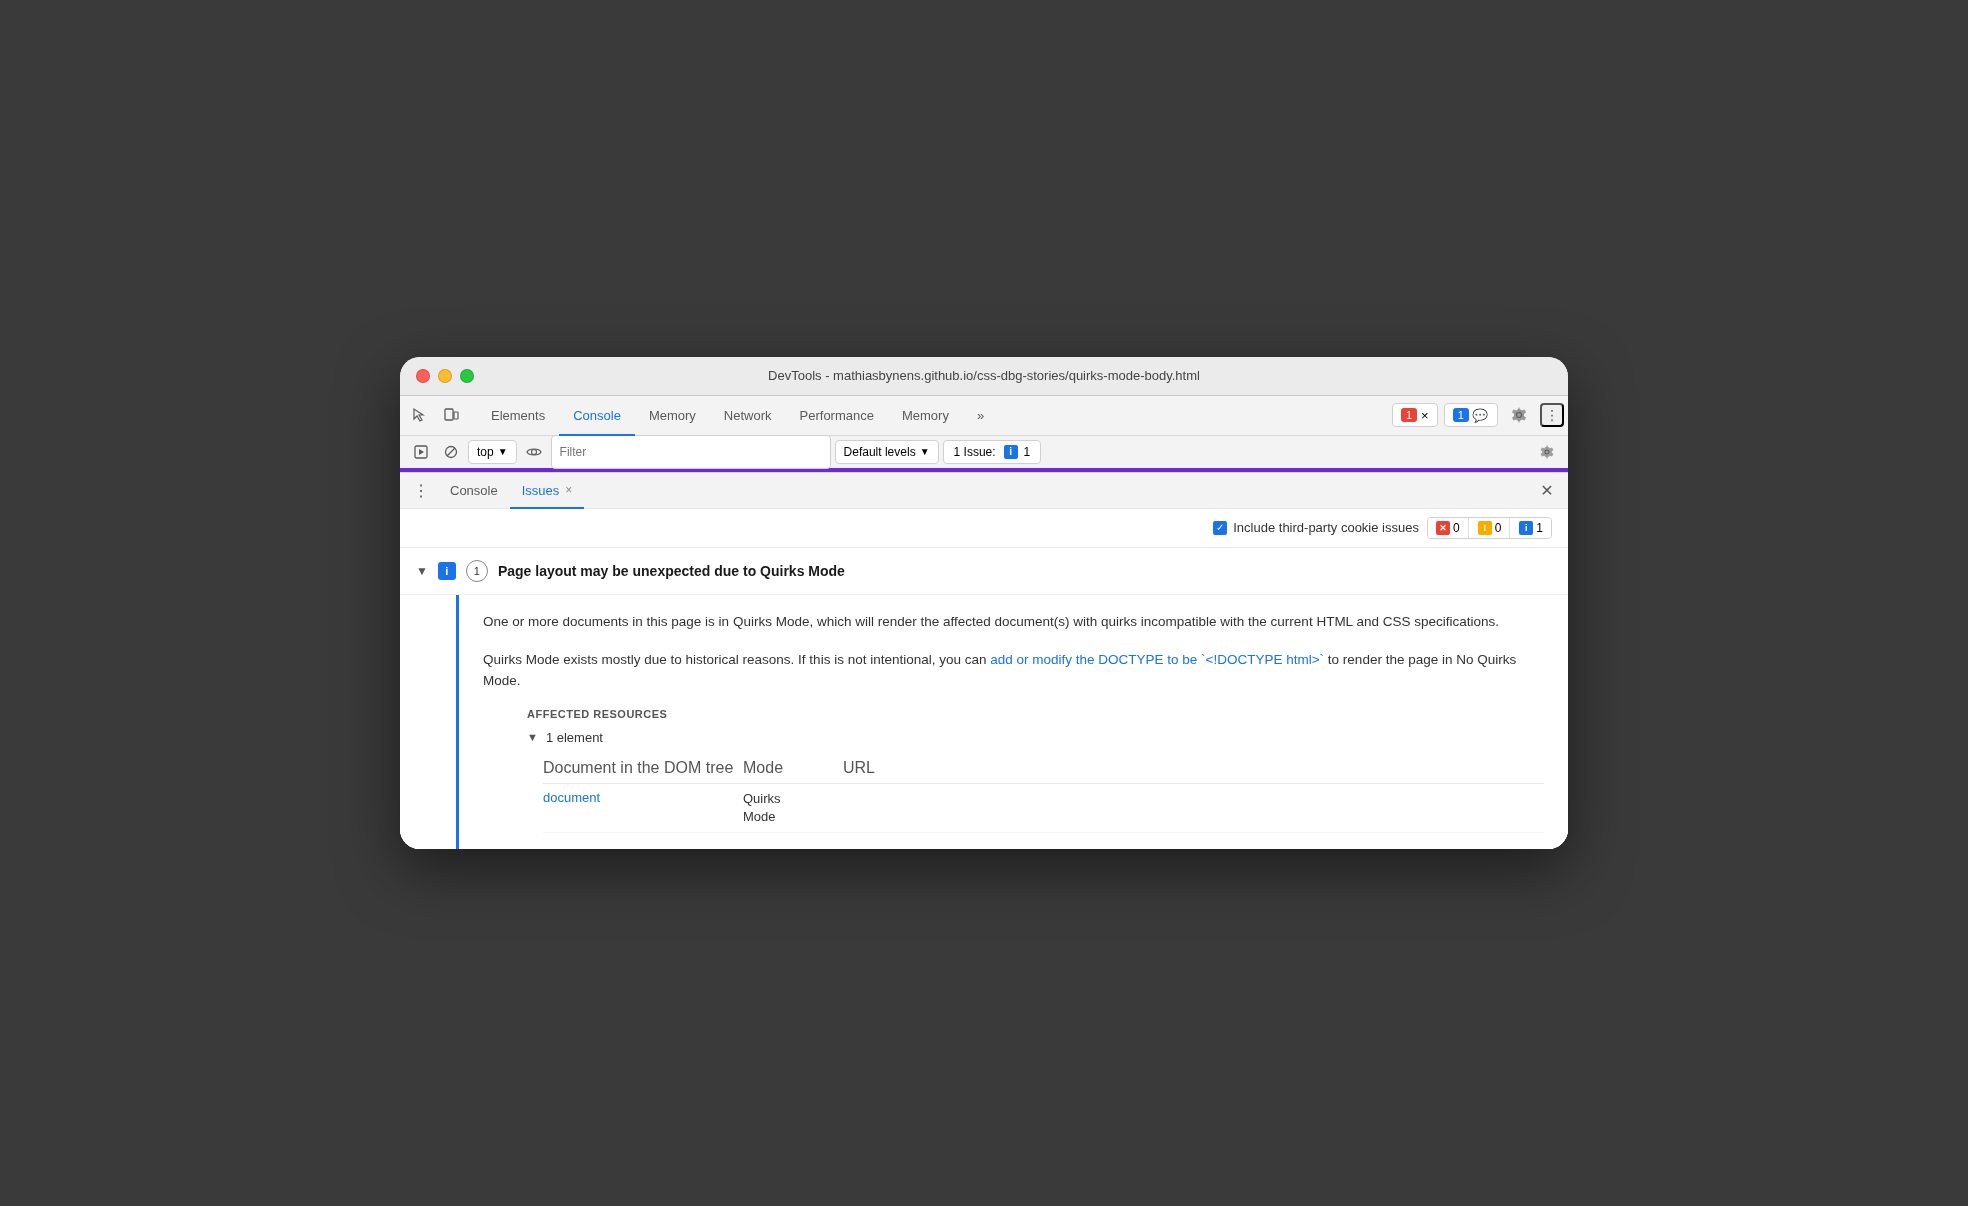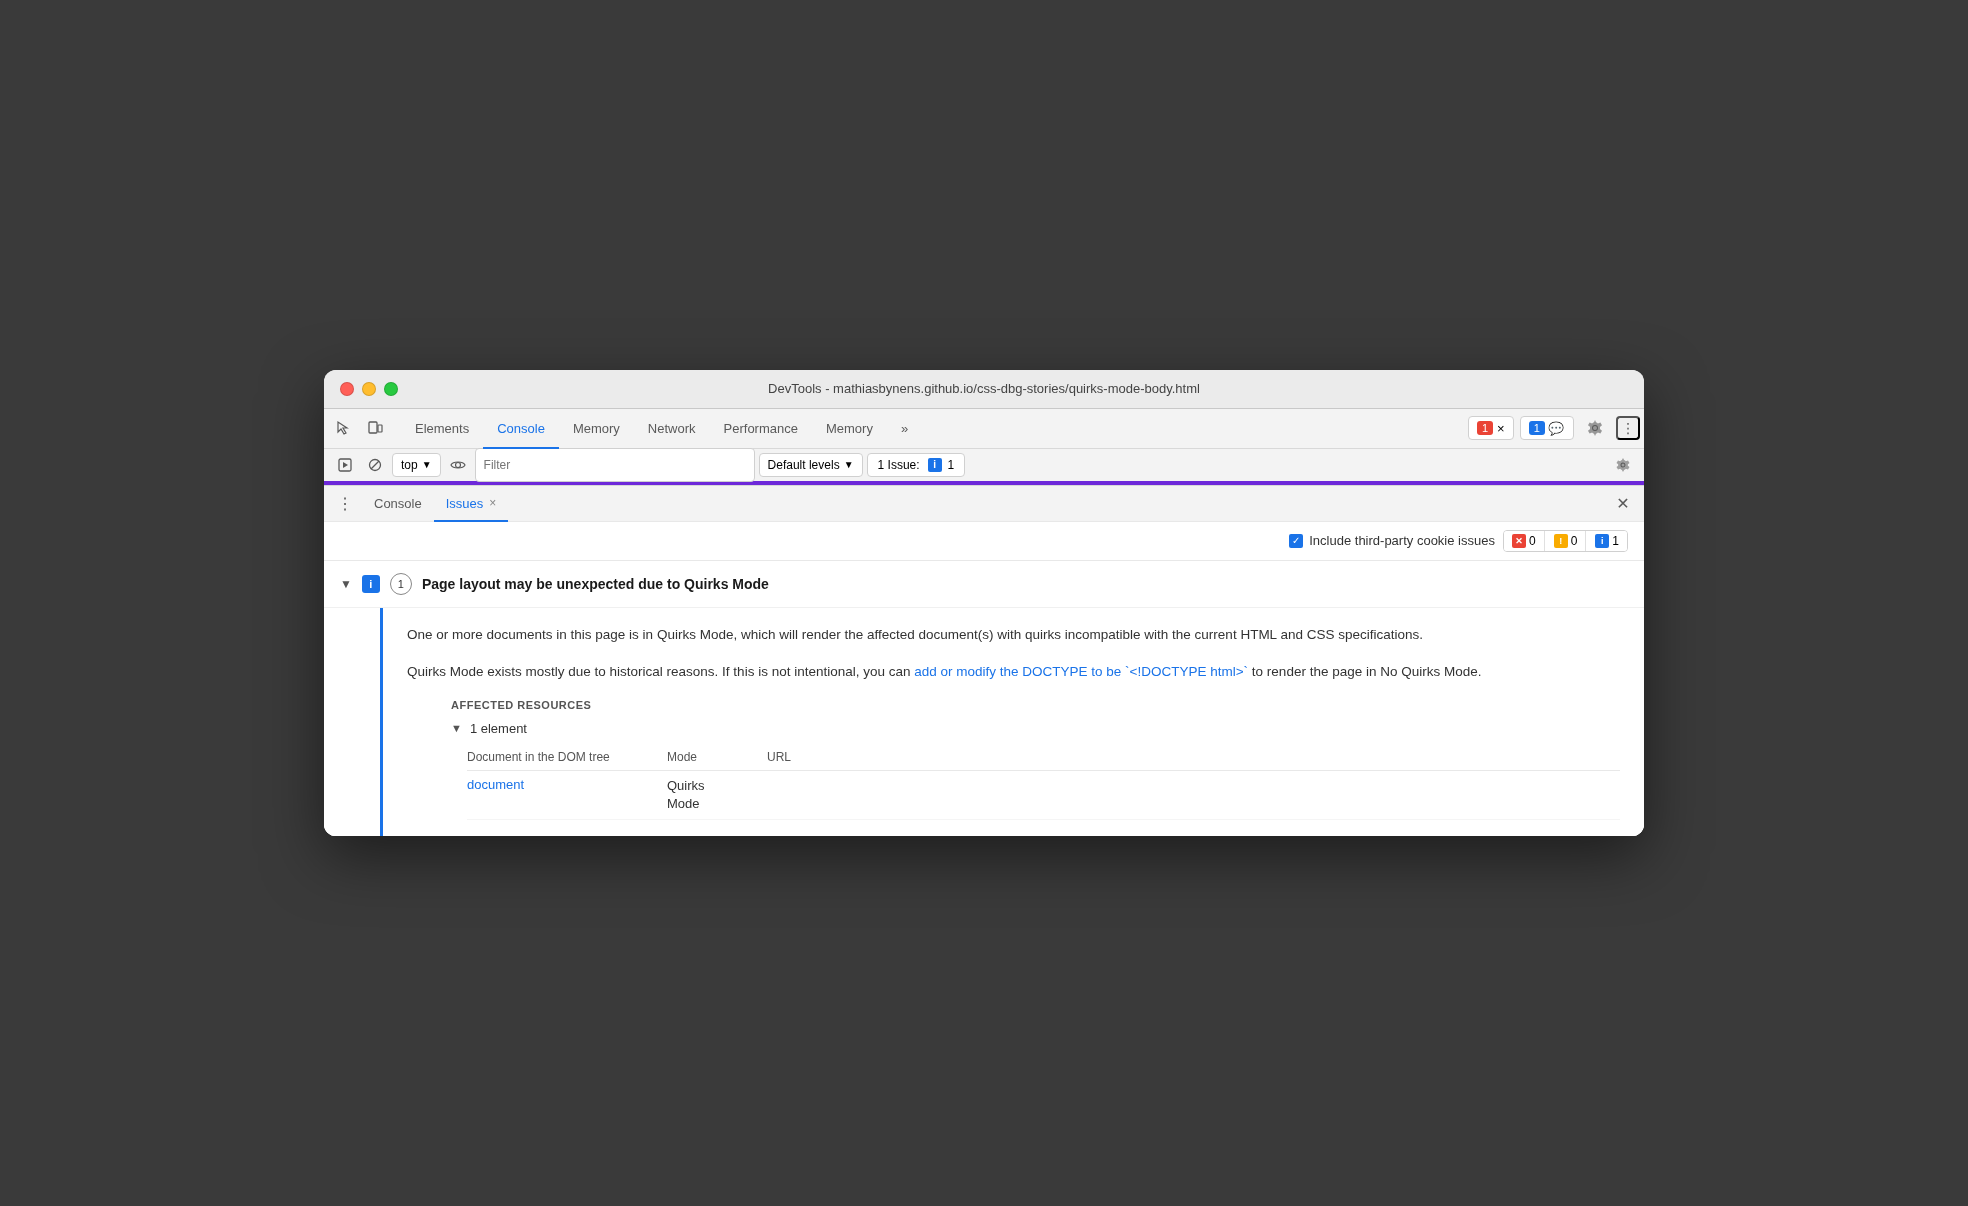--- a/index.html
+++ b/index.html
@@ -5,23 +5,23 @@
     * { box-sizing: border-box; margin: 0; padding: 0; }
     body {
       background: #3a3a3a;
       display: flex;
       justify-content: center;
       align-items: center;
       min-height: 100vh;
       font-family: -apple-system, BlinkMacSystemFont, 'Segoe UI', sans-serif;
     }
     .window {
-      width: 1320px;
+      width: 1168px;
       background: #e5e5e5;
-      border-radius: 12px;
+      border-radius: 20px;
       box-shadow: 0 20px 60px rgba(0,0,0,0.5);
       overflow: hidden;
     }
     
     .title-bar {
       background: #ebebeb;
       border-bottom: 1px solid #c8c8c8;
       padding: 12px 16px;
       display: flex;
       align-items: center;
@@ -447,21 +447,21 @@
     }
     .resource-table {
       margin-left: 16px;
       font-size: 13px;
     }
     .resource-table-header {
       display: grid;
       grid-template-columns: 200px 100px 1fr;
       padding: 6px 0;
       color: #555;
-      font-size: 12px;
+      font-size: 16px;
       font-weight: 500;
       border-bottom: 1px solid #e8e8e8;
     }
     .resource-table-row {
       display: grid;
       grid-template-columns: 200px 100px 1fr;
       padding: 6px 0;
       border-bottom: 1px solid #f5f5f5;
       align-items: start;
     }

